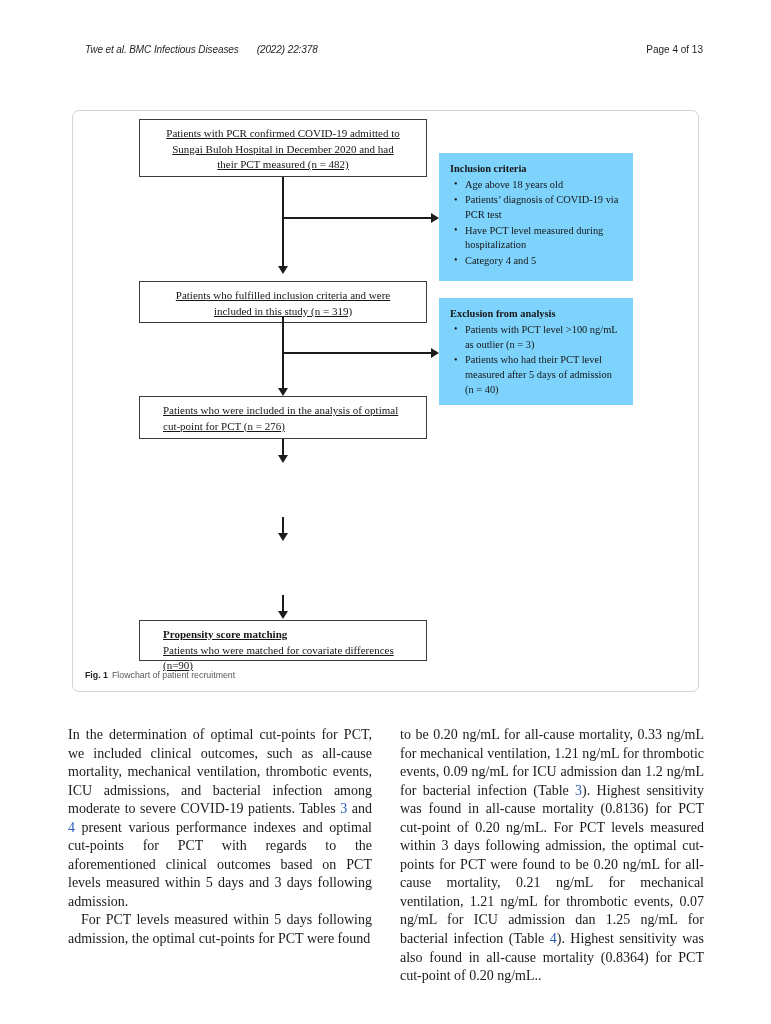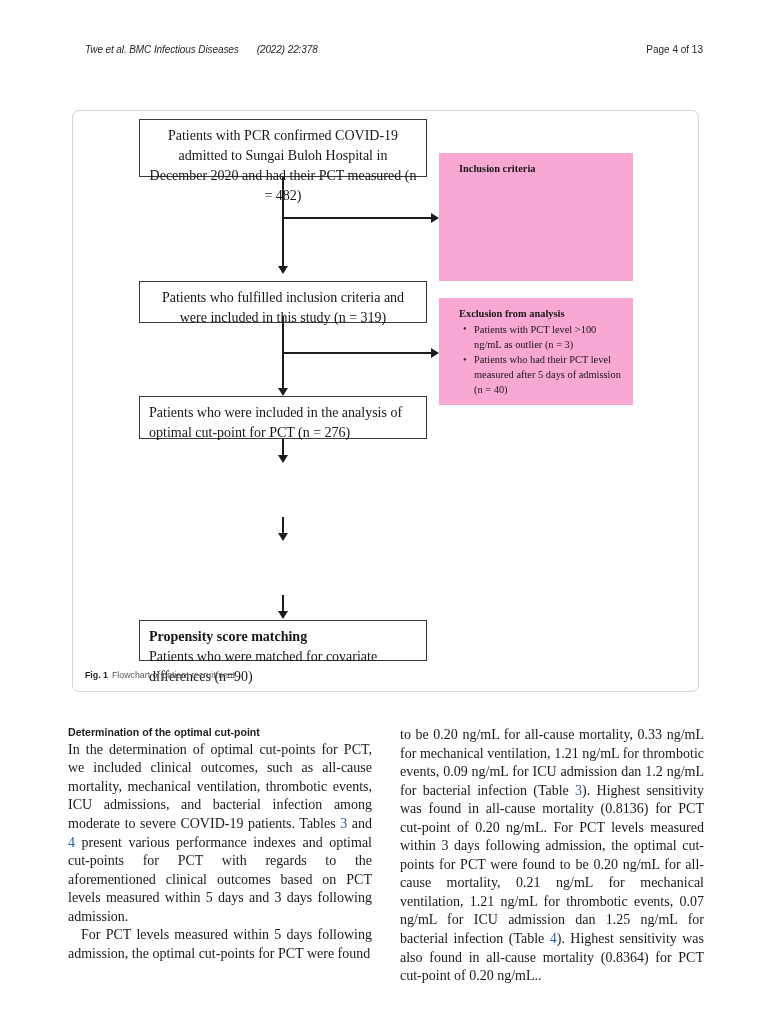--- a/index.html
+++ b/index.html
@@ -64,40 +64,41 @@
     height: 582px;
   }
 
   
   .node {
     position: absolute;
     box-sizing: border-box;
     border: 1.4px solid #3a3a3a;
     background: #ffffff;
     font-family: "Liberation Serif", serif;
-    font-size: 14px;
+    font-size: 11px;
     line-height: 1.42;
     color: #161616;
-    padding: 6px 9px;
+    padding: 6px 23px;
+    text-decoration: underline;
   }
   .node.centered {
     text-align: center;
   }
   .node .hd {
     font-weight: bold;
     display: block;
   }
 
   
   .panel {
     position: absolute;
     box-sizing: border-box;
-    background: #f9a8d4;
+    background: #7dd3fc;
     border: none;
-    padding: 9px 10px 10px 20px;
+    padding: 9px 10px 10px 11px;
     font-family: "Liberation Serif", serif;
     font-size: 10.4px;
     line-height: 1.43;
     color: #161616;
   }
   .panel .ptitle {
     font-weight: bold;
     display: block;
     margin-bottom: 1px;
   }
@@ -215,20 +216,26 @@
     </div>
 
     <div class="vline" style="left:209px; top:66px; height:93px;"></div>
     <div class="arrow-down" style="left:205px; top:155px;"></div>
 
     <div class="hline" style="left:209px; top:106px; width:151px;"></div>
     <div class="arrow-right" style="left:358px; top:102px;"></div>
 
     <div class="panel" style="left:366px; top:42px; width:194px; height:128px;">
       <span class="ptitle">Inclusion criteria</span>
+      <ul>
+        <li>Age above 18 years old</li>
+        <li>Patients’ diagnosis of COVID-19 via PCR test</li>
+        <li>Have PCT level measured during hospitalization</li>
+        <li>Category 4 and 5</li>
+      </ul>
     </div>
 
     <div class="node centered" style="left:66px; top:170px; width:288px; height:42px;">
       <span>Patients who fulfilled inclusion criteria and were included in this study (n = 319)</span>
     </div>
 
     <div class="vline" style="left:209px; top:205px; height:76px;"></div>
     <div class="arrow-down" style="left:205px; top:277px;"></div>
 
     <div class="hline" style="left:209px; top:241px; width:151px;"></div>
@@ -265,21 +272,20 @@
   </div>
 
   <div class="fig-caption">
     <b>Fig. 1</b><span>Flowchart of patient recruitment</span>
   </div>
 </div>
 
 <div class="body-cols">
 
   <div class="col">
-    <h3 class="sec-head">Determination of the optimal cut-point</h3>
     <p class="para"><span>In the determination of optimal cut-points for PCT, we included clinical outcomes, such as all-cause mortality, mechanical ventilation, thrombotic events, ICU admissions, and bacterial infection among moderate to severe COVID-19 patients. Tables </span><span class="ref">3</span><span> and </span><span class="ref">4</span><span> present various performance indexes and optimal cut-points for PCT with regards to the aforementioned clinical outcomes based on PCT levels measured within 5 days and 3 days following admission.</span></p>
     <p class="para indent">For PCT levels measured within 5 days following admission, the optimal cut-points for PCT were found</p>
   </div>
 
   <div class="col">
     <p class="para"><span>to be 0.20 ng/mL for all-cause mortality, 0.33 ng/mL for mechanical ventilation, 1.21 ng/mL for thrombotic events, 0.09 ng/mL for ICU admission dan 1.2 ng/mL for bacterial infection (Table </span><span class="ref">3</span><span>). Highest sensitivity was found in all-cause mortality (0.8136) for PCT cut-point of 0.20 ng/mL. For PCT levels measured within 3 days following admission, the optimal cut-points for PCT were found to be 0.20 ng/mL for all-cause mortality, 0.21 ng/mL for mechanical ventilation, 1.21 ng/mL for thrombotic events, 0.07 ng/mL for ICU admission dan 1.25 ng/mL for bacterial infection (Table </span><span class="ref">4</span><span>). Highest sensitivity was also found in all-cause mortality (0.8364) for PCT cut-point of 0.20 ng/mL..</span></p>
   </div>
 
 </div>
 

